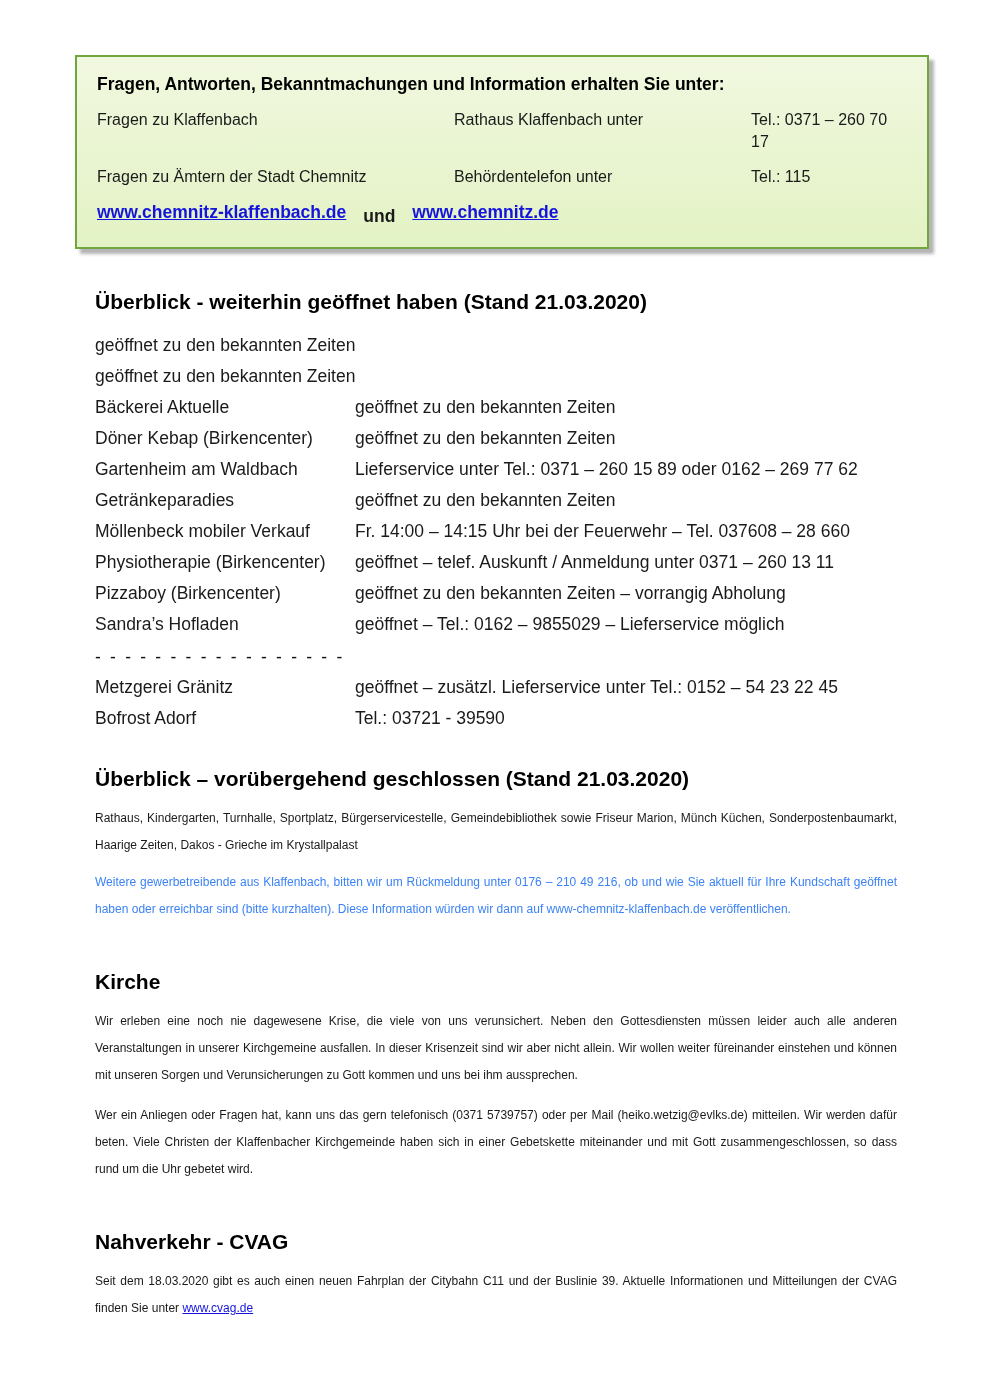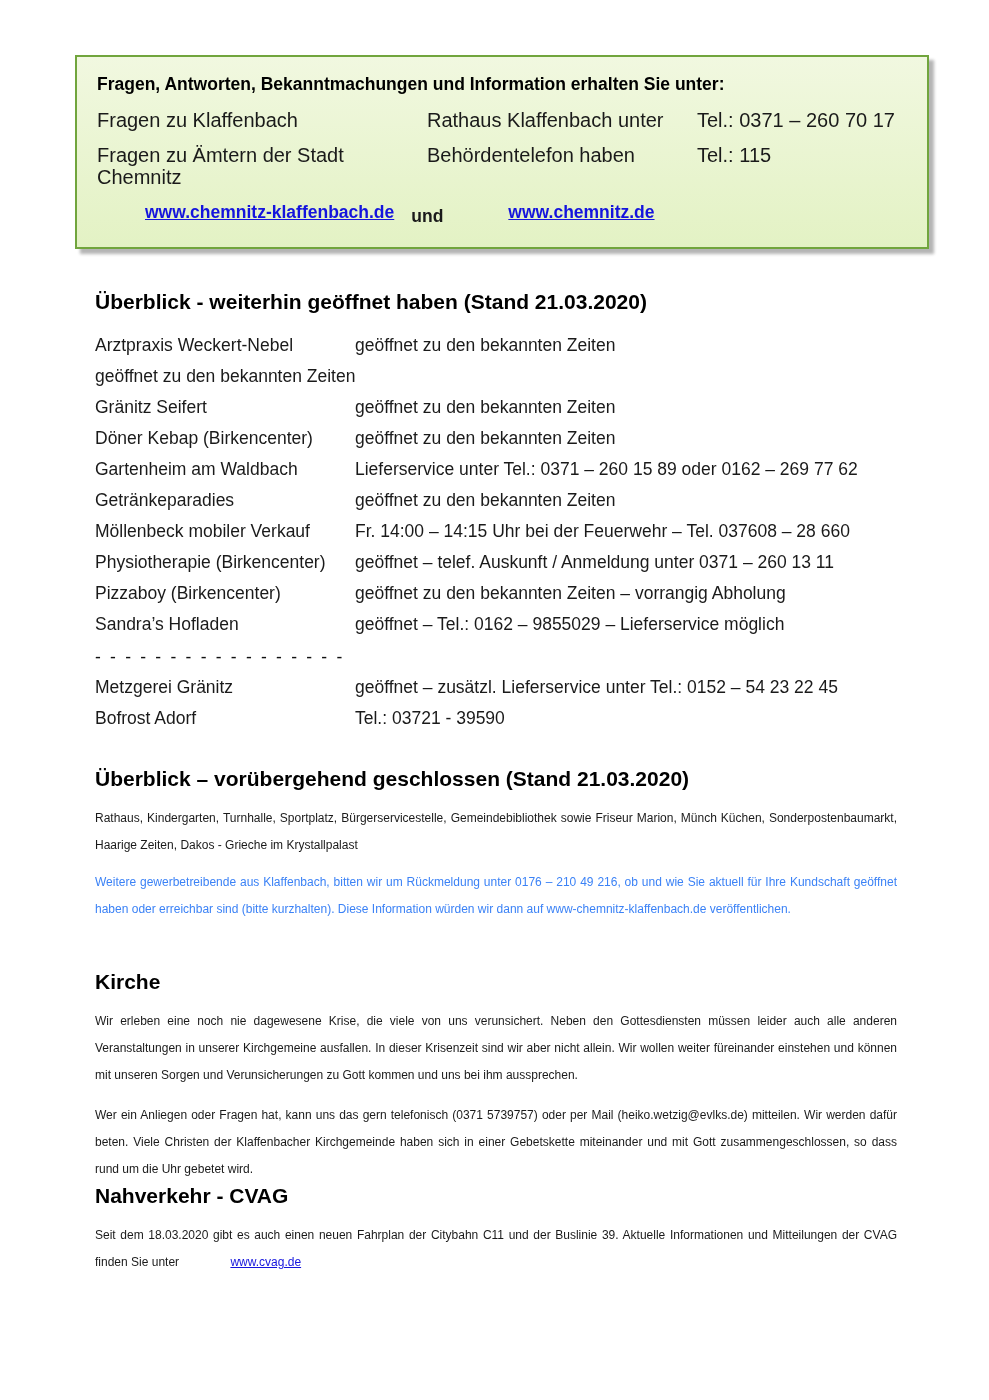--- a/index.html
+++ b/index.html
@@ -23,45 +23,44 @@
     background: linear-gradient(180deg, #f1f8e0 0%, #e3f2c4 100%);
     box-shadow: 5px 5px 3px #b5b5b5;
     padding: 17px 32px 16px 20px;
   }
   .box-title {
     font-weight: bold;
     font-size: 17.5px;
     margin-bottom: 14px;
     color: #000;
   }
-  .box-row { display: flex; font-size: 20px; margin-bottom: 13px; line-height: 22px; }
+  .box-row { display: flex; font-size: 16px; margin-bottom: 13px; line-height: 22px; gap: 27px; }
   .bc1 { width: 330px; flex-shrink: 0; }
   .bc2 { width: 270px; flex-shrink: 0; }
   .bc3 { flex: 1; }
   .box-links { display: flex; font-weight: bold; font-size: 17.5px; line-height: 22px; margin-bottom: 0; }
   .box-links .bc1 { width: 338px; }
   a.link {
     color: #1414dd;
     cursor: pointer;
-    margin-left: 48px;
   }
   .und { margin: 4px 17px; }
 
   
   h2 {
     font-size: 21px;
     font-weight: bold;
     color: #000;
     margin: 0 0 0 95px;
     line-height: 26px;
   }
   #open-heading      { margin-top: 40px; }
   #closed-heading    { margin-top: 28px; }
   #kirche-heading    { margin-top: 46px; }
-  #nahverkehr-heading{ }
+  #nahverkehr-heading{ margin-top: 46px; }
 
   
   .entries { margin: 19px 0 0 95px; font-size: 17.5px; }
   .entry { display: flex; height: 31px; line-height: 22px; }
   .entry-name { width: 260px; flex-shrink: 0; }
   .entry-status { flex: 1; }
   .sep {
     height: 27px;
     line-height: 20px;
     letter-spacing: 2.2px;
@@ -88,43 +87,42 @@
     <div class="box-title">Fragen, Antworten, Bekanntmachungen und Information erhalten Sie unter:</div>
 
     <div class="box-row">
       <span class="bc1">Fragen zu Klaffenbach</span>
       <span class="bc2">Rathaus Klaffenbach unter</span>
       <span class="bc3">Tel.: 0371 – 260 70 17</span>
     </div>
 
     <div class="box-row">
       <span class="bc1">Fragen zu Ämtern der Stadt Chemnitz</span>
-      <span class="bc2">Behördentelefon haben</span>
+      <span class="bc2">Behördentelefon unter</span>
       <span class="bc3">Tel.: 115</span>
     </div>
 
     <div class="box-links">
       <a class="link" href="#">www.chemnitz-klaffenbach.de</a>
       <span class="und">und</span>
       <a class="link" href="#">www.chemnitz.de</a>
     </div>
   </div>
 
   <h2 id="open-heading">Überblick - weiterhin geöffnet haben (Stand 21.03.2020)</h2>
 
   <div class="entries">
     <div class="entry">
-      <span class="entry-name">Arztpraxis Weckert-Nebel</span>
       <span class="entry-status">geöffnet zu den bekannten Zeiten</span>
     </div>
     <div class="entry">
       <span class="entry-status">geöffnet zu den bekannten Zeiten</span>
     </div>
     <div class="entry">
-      <span class="entry-name">Gränitz Seifert</span>
+      <span class="entry-name">Bäckerei Aktuelle</span>
       <span class="entry-status">geöffnet zu den bekannten Zeiten</span>
     </div>
     <div class="entry">
       <span class="entry-name">Döner Kebap (Birkencenter)</span>
       <span class="entry-status">geöffnet zu den bekannten Zeiten</span>
     </div>
     <div class="entry">
       <span class="entry-name">Gartenheim am Waldbach</span>
       <span class="entry-status">Lieferservice unter Tel.: 0371 – 260 15 89 oder 0162 – 269 77 62</span>
     </div>

